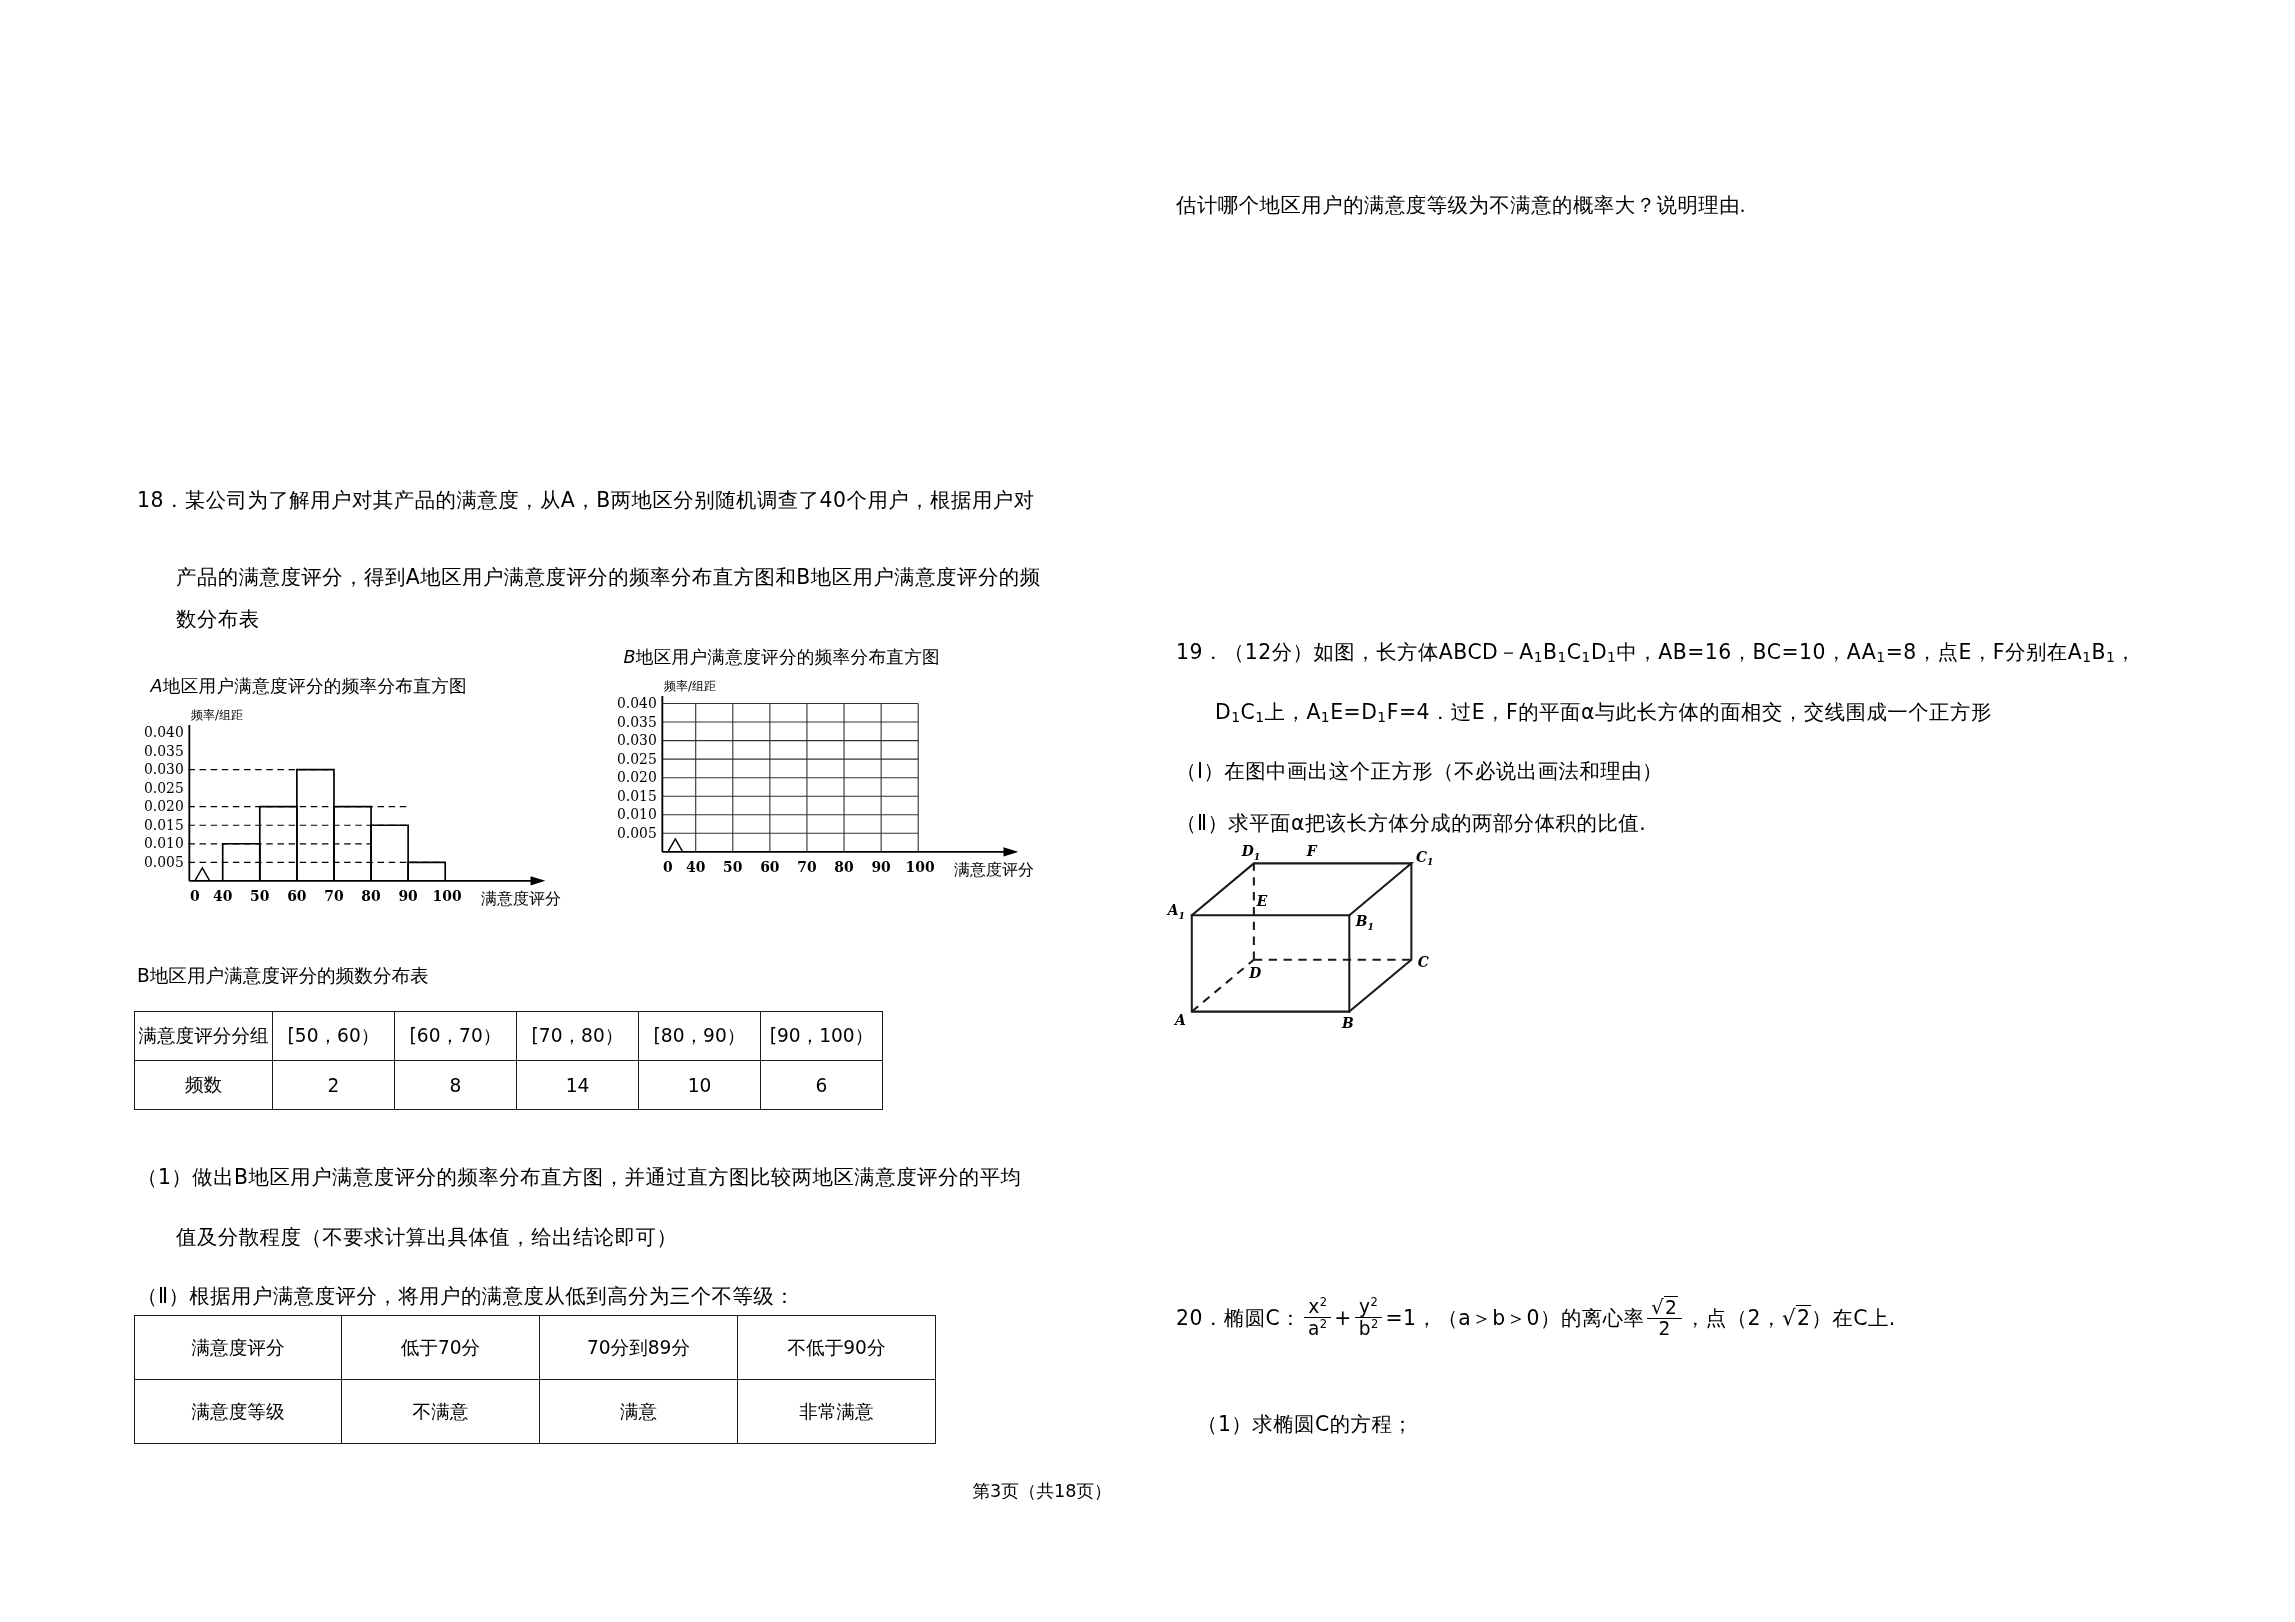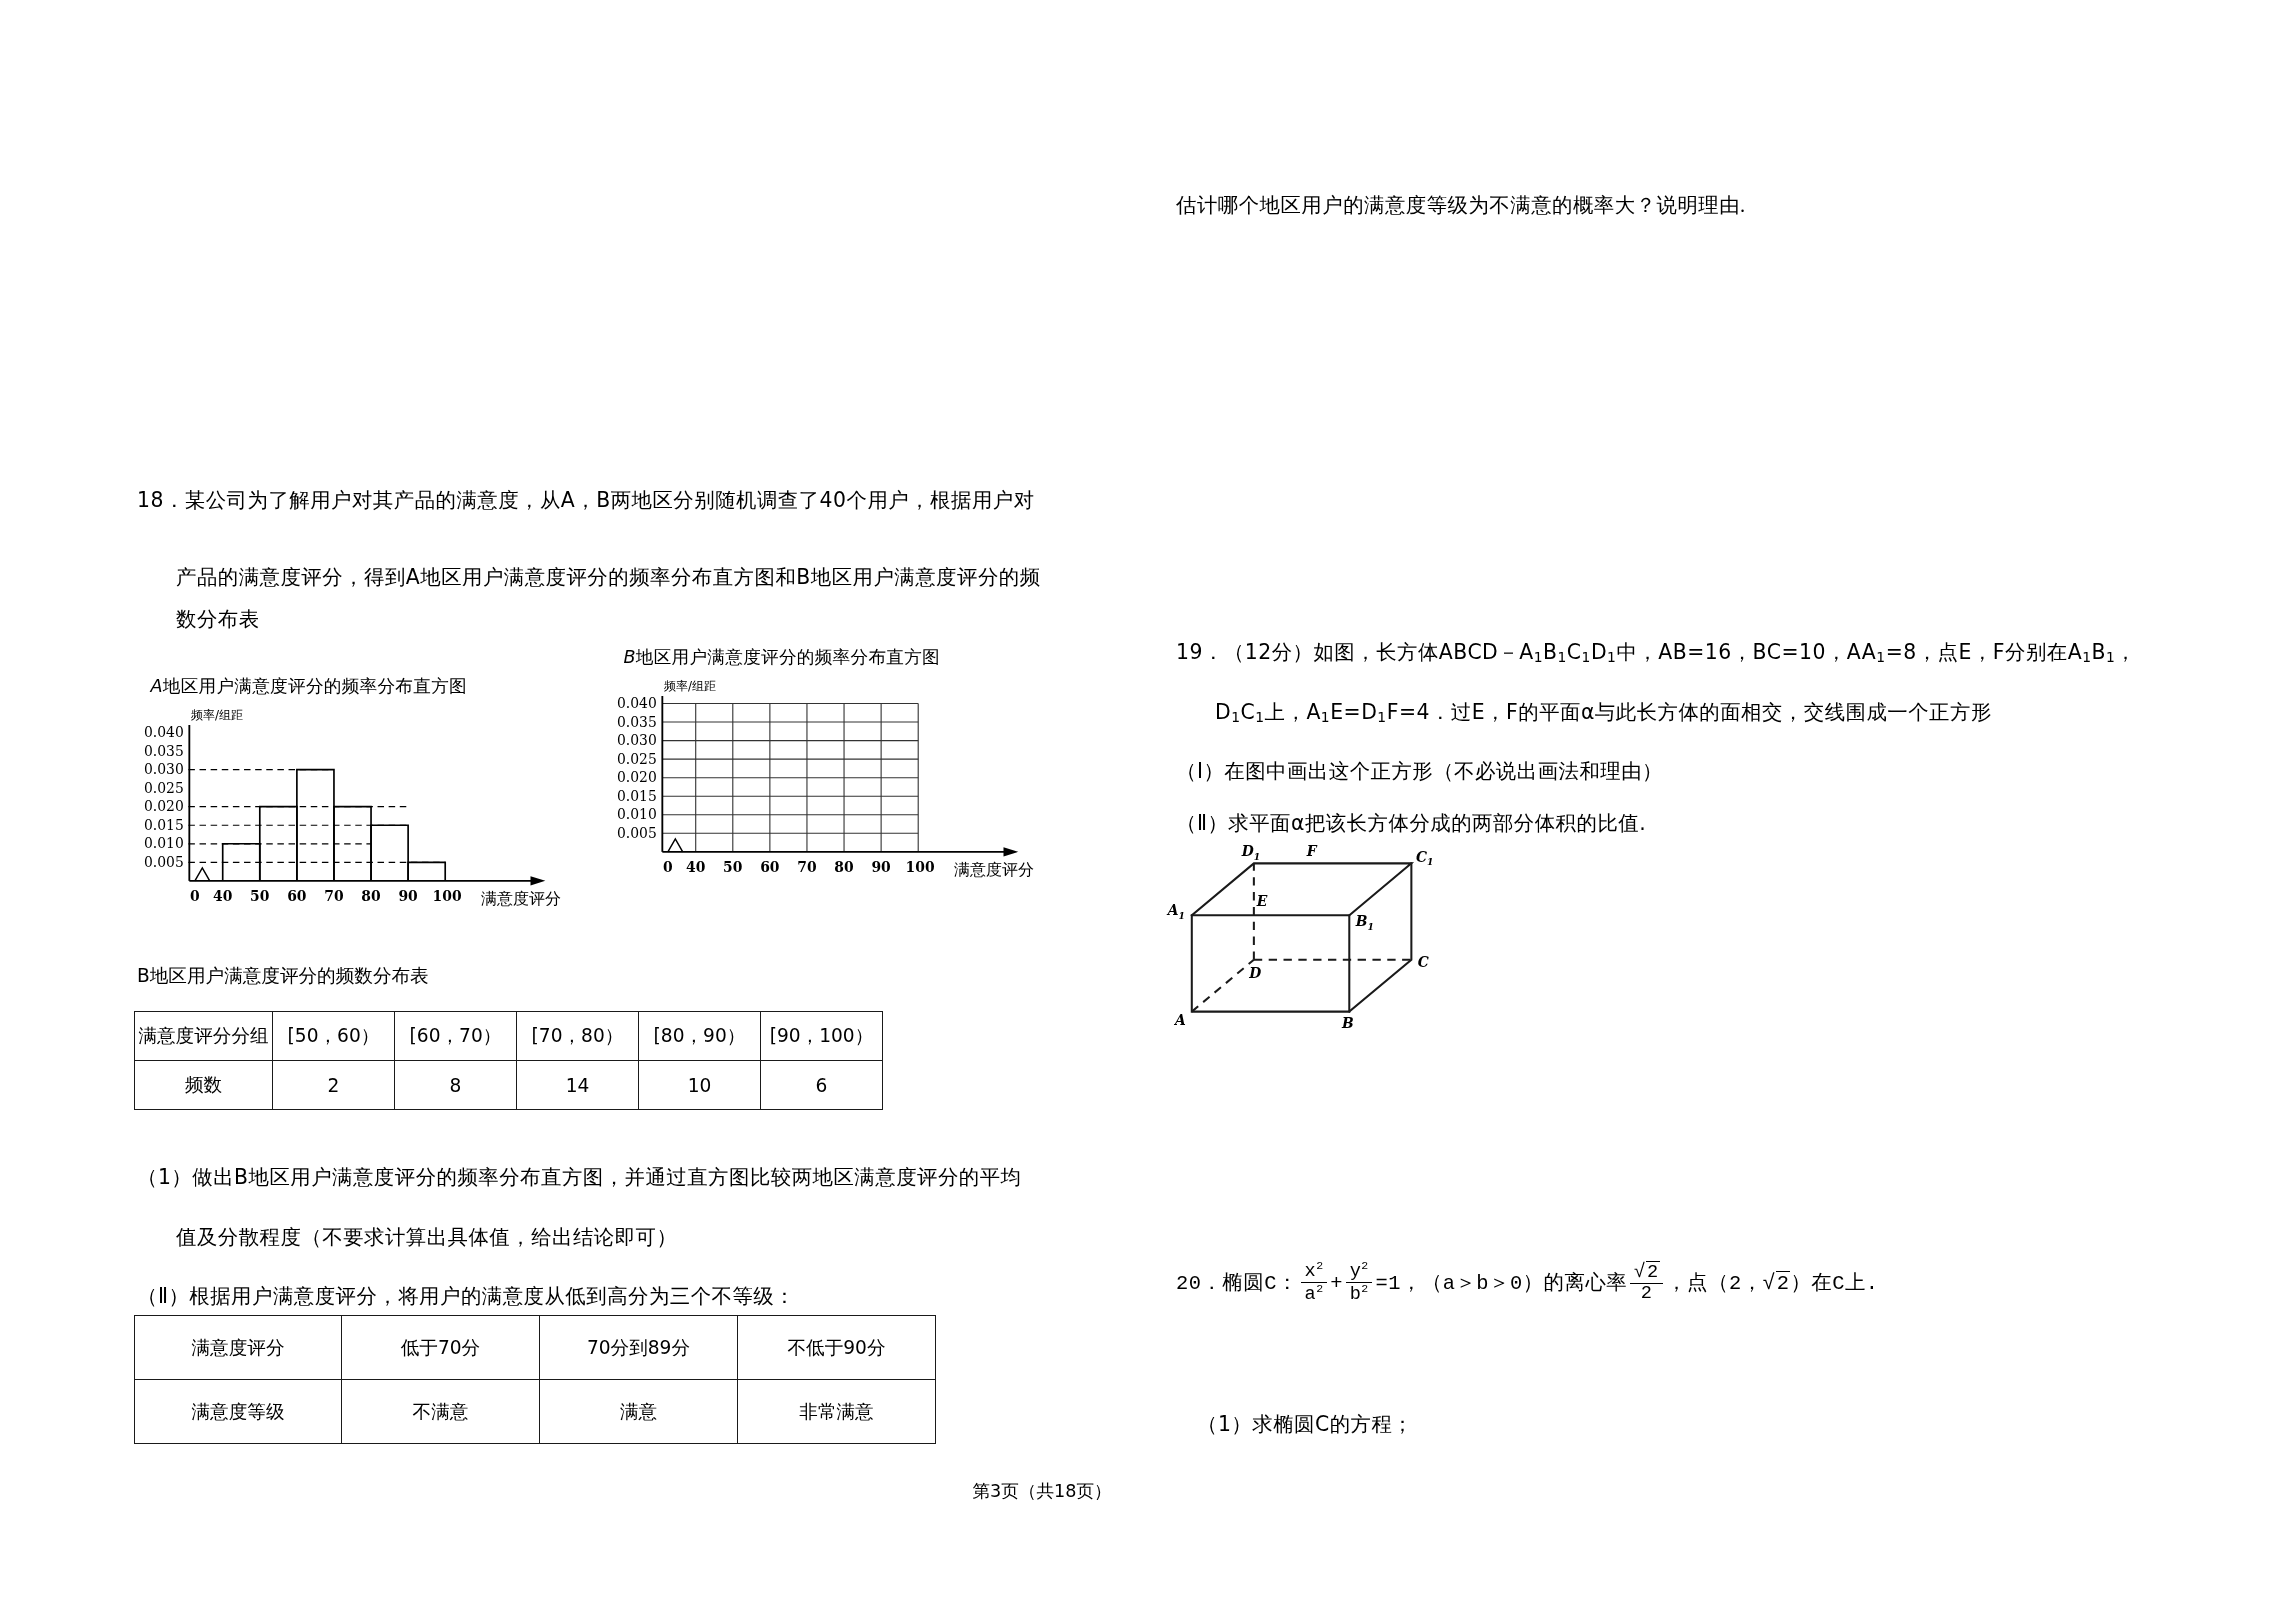--- a/index.html
+++ b/index.html
@@ -102,21 +102,21 @@
   .vlabel{
     font-family:"DejaVu Serif","Liberation Serif",serif;
     font-style:italic;
     font-weight:bold;
     font-size:15px;
     fill:#000;
   }
   .vlabel tspan.sb{font-size:10px;}
 
   
-  #p20{left:1176px;top:1261px;font-size:20.4px;line-height:1;white-space:nowrap;font-family:Liberation Mono, monospace;}
+  #p20{left:1176px;top:1297px;font-size:20.4px;line-height:1;white-space:nowrap;}
   #p20-1{left:1197px;top:1395px;}
 
   .frac{
     display:inline-block;
     vertical-align:middle;
     text-align:center;
     font-size:18.6px;
     line-height:1.08;
     margin:0 3px;
     position:relative;

